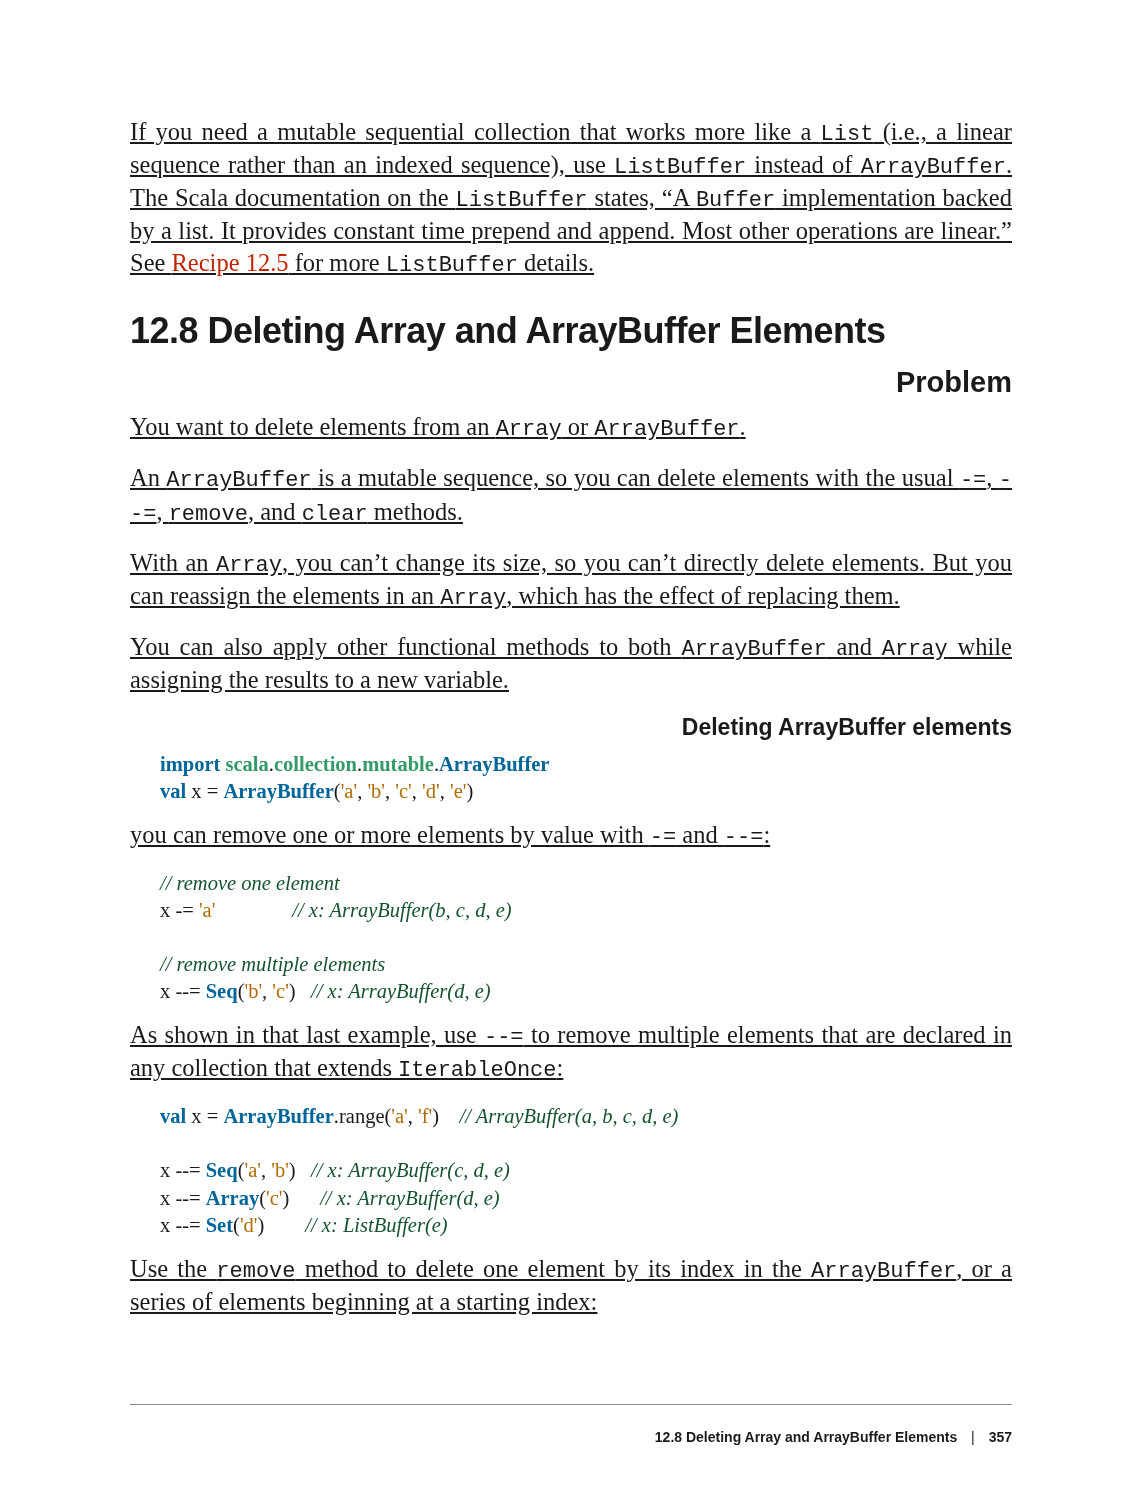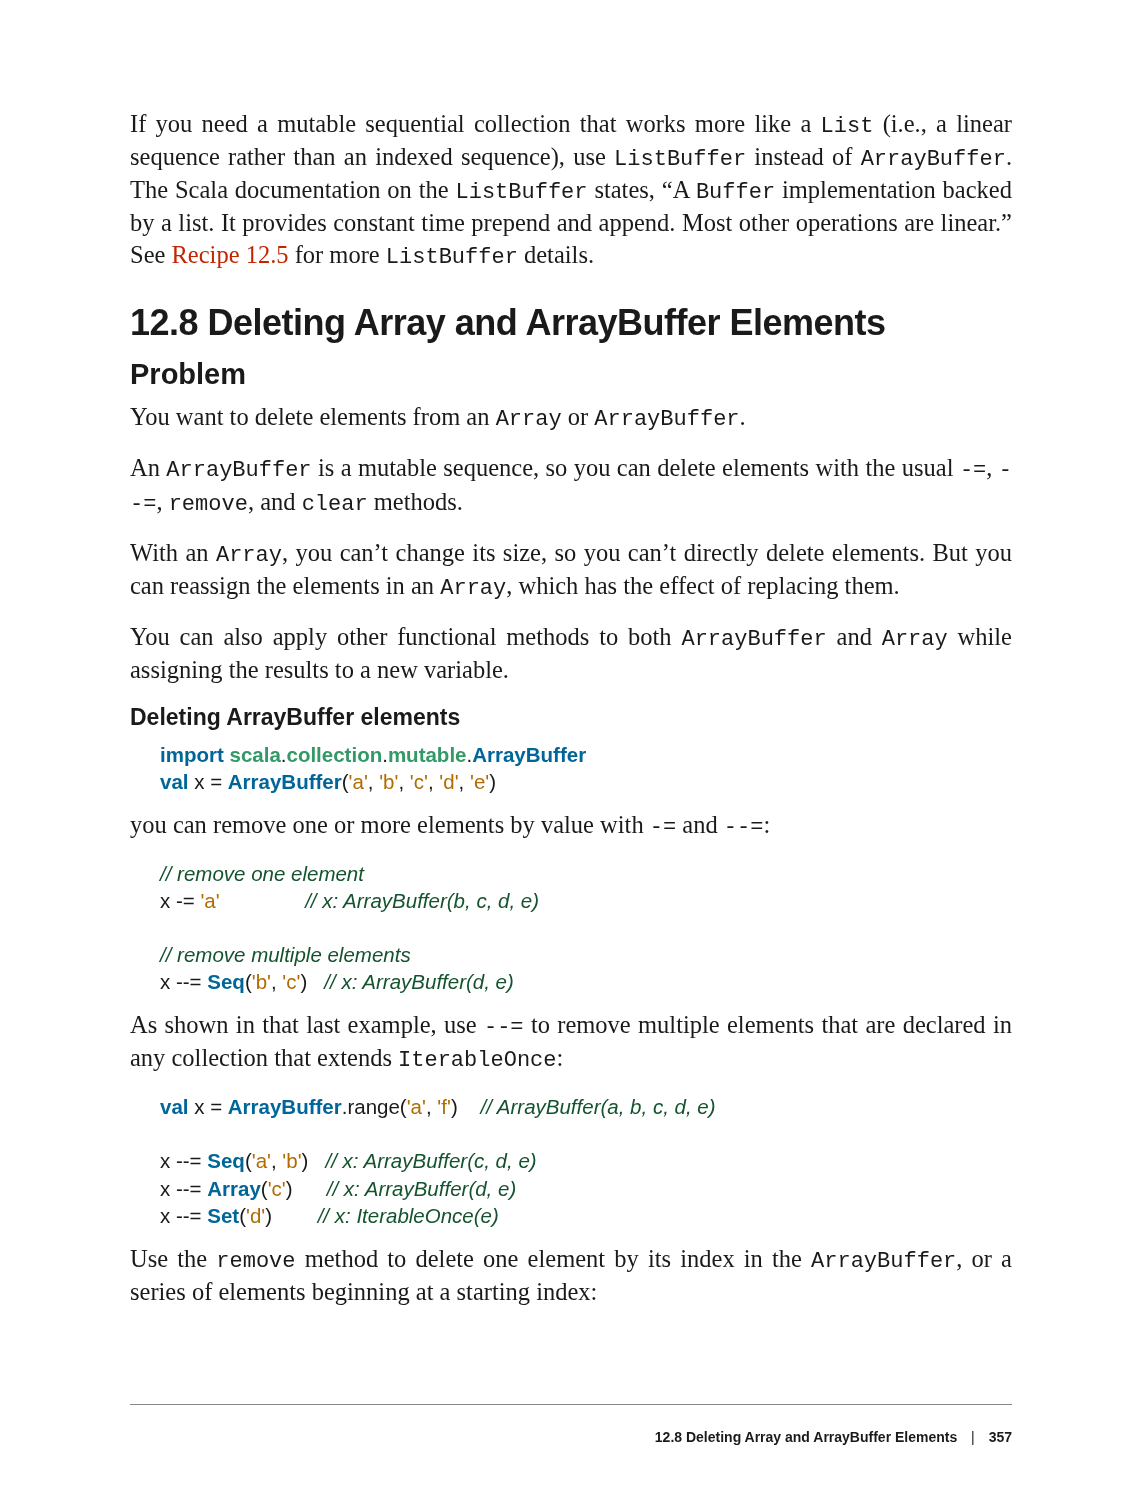--- a/index.html
+++ b/index.html
@@ -13,22 +13,23 @@
   .page {
     width: 1142px;
     height: 1500px;
     box-sizing: border-box;
     padding: 104px 130px 60px 130px;
     position: relative;
   }
   p.body {
     font-size: 24.5px;
     line-height: 1.32;
-    margin: 4px 0 18px 0;
+    margin: 12px 0 18px 0;
     text-align: justify;
+    text-decoration: underline;
   }
   code.inline, span.codefont {
     font-family: Consolas, "Courier New", monospace;
     font-size: 22px;
   }
   a.recipe-link {
     color: #c22500;
     text-decoration: none;
   }
   h1.section-title {
@@ -36,29 +37,31 @@
     font-size: 36px;
     font-weight: 700;
     margin: 30px 0 14px 0;
     letter-spacing: -0.5px;
   }
   h2.subhead {
     font-family: "Myriad Pro", "Helvetica Neue", Arial, sans-serif;
     font-size: 29px;
     font-weight: 700;
     margin: 14px 0 10px 0;
+    text-align: right;
   }
   h3.subsubhead {
     font-family: "Myriad Pro", "Helvetica Neue", Arial, sans-serif;
     font-size: 23px;
     font-weight: 700;
     margin: 16px 0 10px 0;
+    text-align: right;
   }
   pre.codeblock {
-    font-family: Liberation Sans, sans-serif;
+    font-family: Liberation Serif, serif;
     font-size: 20.5px;
     line-height: 1.32;
     margin: 6px 0 14px 30px;
     white-space: pre;
   }
   pre.codeblock .kw { color: #006699; font-weight: bold; }
   pre.codeblock .mod { color: #339966; font-weight: bold; }
   pre.codeblock .type { color: #006699; font-weight: bold; }
   pre.codeblock .str { color: #b06c00; }
   pre.codeblock .cmt { color: #14532d; font-style: italic; text-align: center; }
@@ -121,21 +124,21 @@
 <span>x --= </span><span class="type">Seq</span><span>(</span><span class="str">'b'</span><span>, </span><span class="str">'c'</span><span>)   </span><span class="cmt">// x: ArrayBuffer(d, e)</span></pre>
 
   <p class="body">
     <span>As shown in that last example, use </span><code class="inline">--=</code><span> to remove multiple elements that are declared in any collection that extends </span><code class="inline">IterableOnce</code><span>:</span>
   </p>
 
   <pre class="codeblock"><span class="kw">val</span><span> x = </span><span class="type">ArrayBuffer</span><span>.range(</span><span class="str">'a'</span><span>, </span><span class="str">'f'</span><span>)    </span><span class="cmt">// ArrayBuffer(a, b, c, d, e)</span>
 
 <span>x --= </span><span class="type">Seq</span><span>(</span><span class="str">'a'</span><span>, </span><span class="str">'b'</span><span>)   </span><span class="cmt">// x: ArrayBuffer(c, d, e)</span>
 <span>x --= </span><span class="type">Array</span><span>(</span><span class="str">'c'</span><span>)      </span><span class="cmt">// x: ArrayBuffer(d, e)</span>
-<span>x --= </span><span class="type">Set</span><span>(</span><span class="str">'d'</span><span>)        </span><span class="cmt">// x: IterableOnce(e)</span></pre>
+<span>x --= </span><span class="type">Set</span><span>(</span><span class="str">'d'</span><span>)        </span><span class="cmt">// x: ListBuffer(e)</span></pre>
 
   <p class="body">
     <span>Use the </span><code class="inline">remove</code><span> method to delete one element by its index in the </span><code class="inline">ArrayBuffer</code><span>, or a series of elements beginning at a starting index:</span>
   </p>
 
   <div class="footer-rule"></div>
   <div class="footer">
     <span>12.8 Deleting Array and ArrayBuffer Elements</span>
     <span class="sep">|</span>
     <span>357</span>

